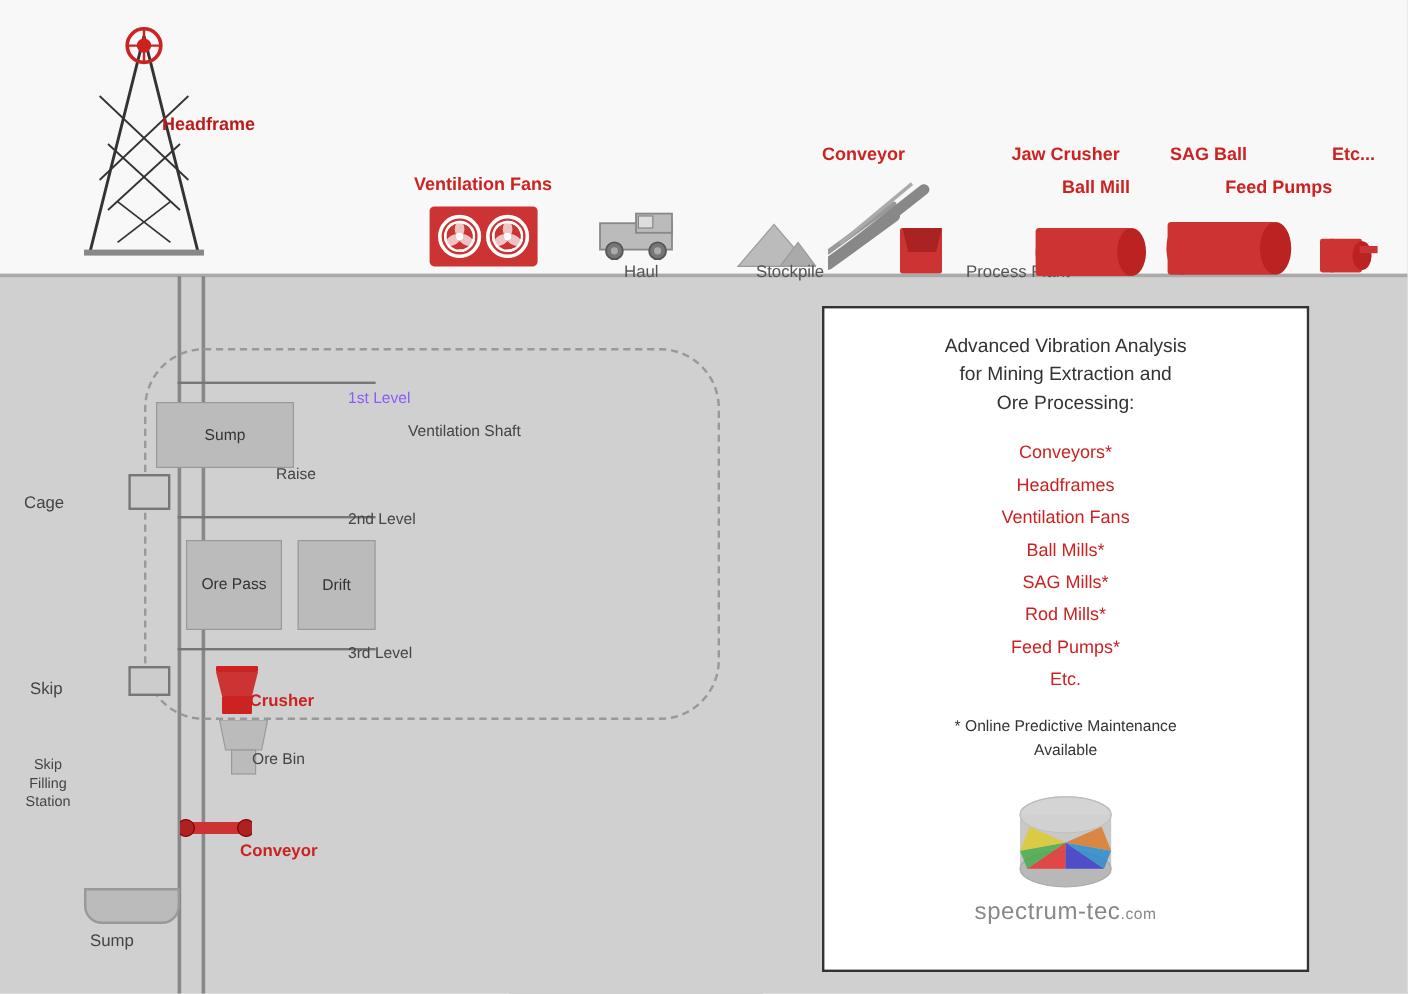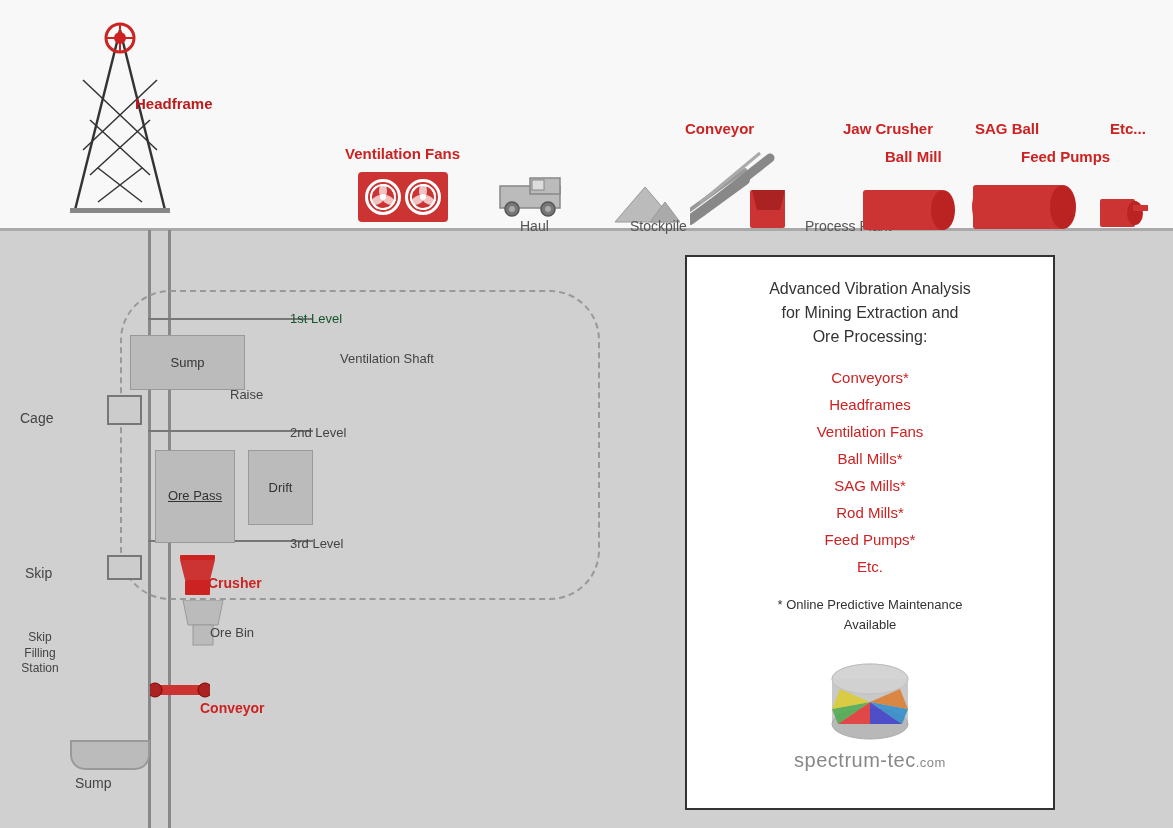--- a/index.html
+++ b/index.html
@@ -223,24 +223,24 @@
       position: absolute;
       top: 775px;
       left: 75px;
       font-size: 14px;
       color: #444;
     }
 
     
     .level-1st {
       position: absolute;
-      top: 311px;
+      top: 324px;
       left: 290px;
       font-size: 13px;
-      color: #14532d;
+      color: #8b5cf6;
     }
 
     .level-2nd {
       position: absolute;
       top: 425px;
       left: 290px;
       font-size: 13px;
       color: #444;
     }
 
@@ -266,31 +266,30 @@
       justify-content: center;
       font-size: 13px;
       color: #333;
     }
 
     .ore-pass-box {
       position: absolute;
       top: 450px;
       left: 155px;
       width: 80px;
-      height: 93px;
+      height: 75px;
       background: #bbb;
       border: 1.5px solid #999;
       display: flex;
       align-items: center;
       justify-content: center;
       font-size: 13px;
       color: #333;
       text-align: center;
       line-height: 1.3;
-      text-decoration: underline;
     }
 
     .drift-box {
       position: absolute;
       top: 450px;
       left: 248px;
       width: 65px;
       height: 75px;
       background: #bbb;
       border: 1.5px solid #999;
@@ -345,21 +344,21 @@
       color: #cc2222;
       font-size: 14px;
       font-weight: bold;
     }
 
     
     .info-box {
       position: absolute;
       top: 255px;
       left: 685px;
-      width: 370px;
+      width: 406px;
       height: 555px;
       background: white;
       border: 2.5px solid #333;
     }
 
     .info-box-title {
       text-align: center;
       font-size: 16px;
       color: #333;
       margin: 20px 20px 15px;

